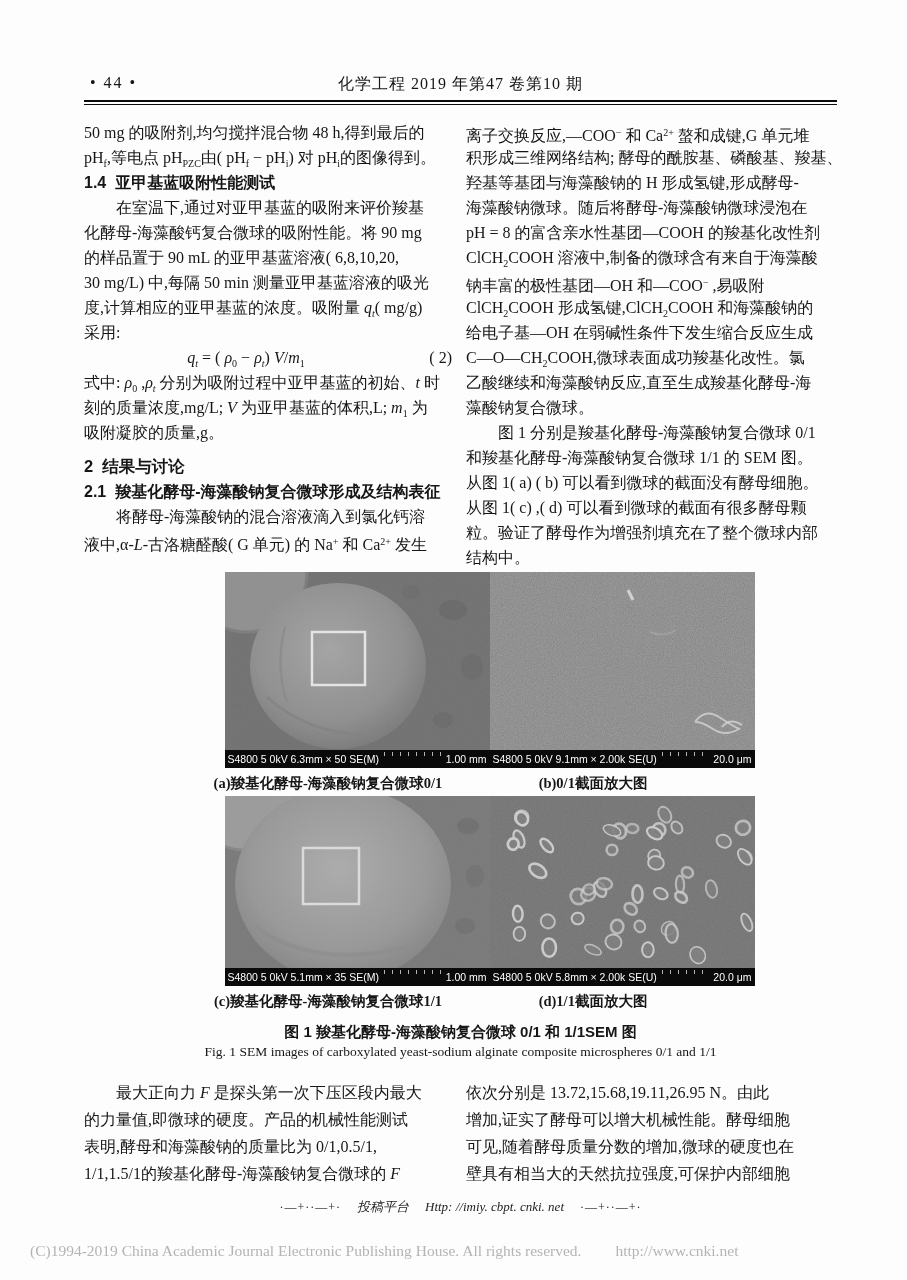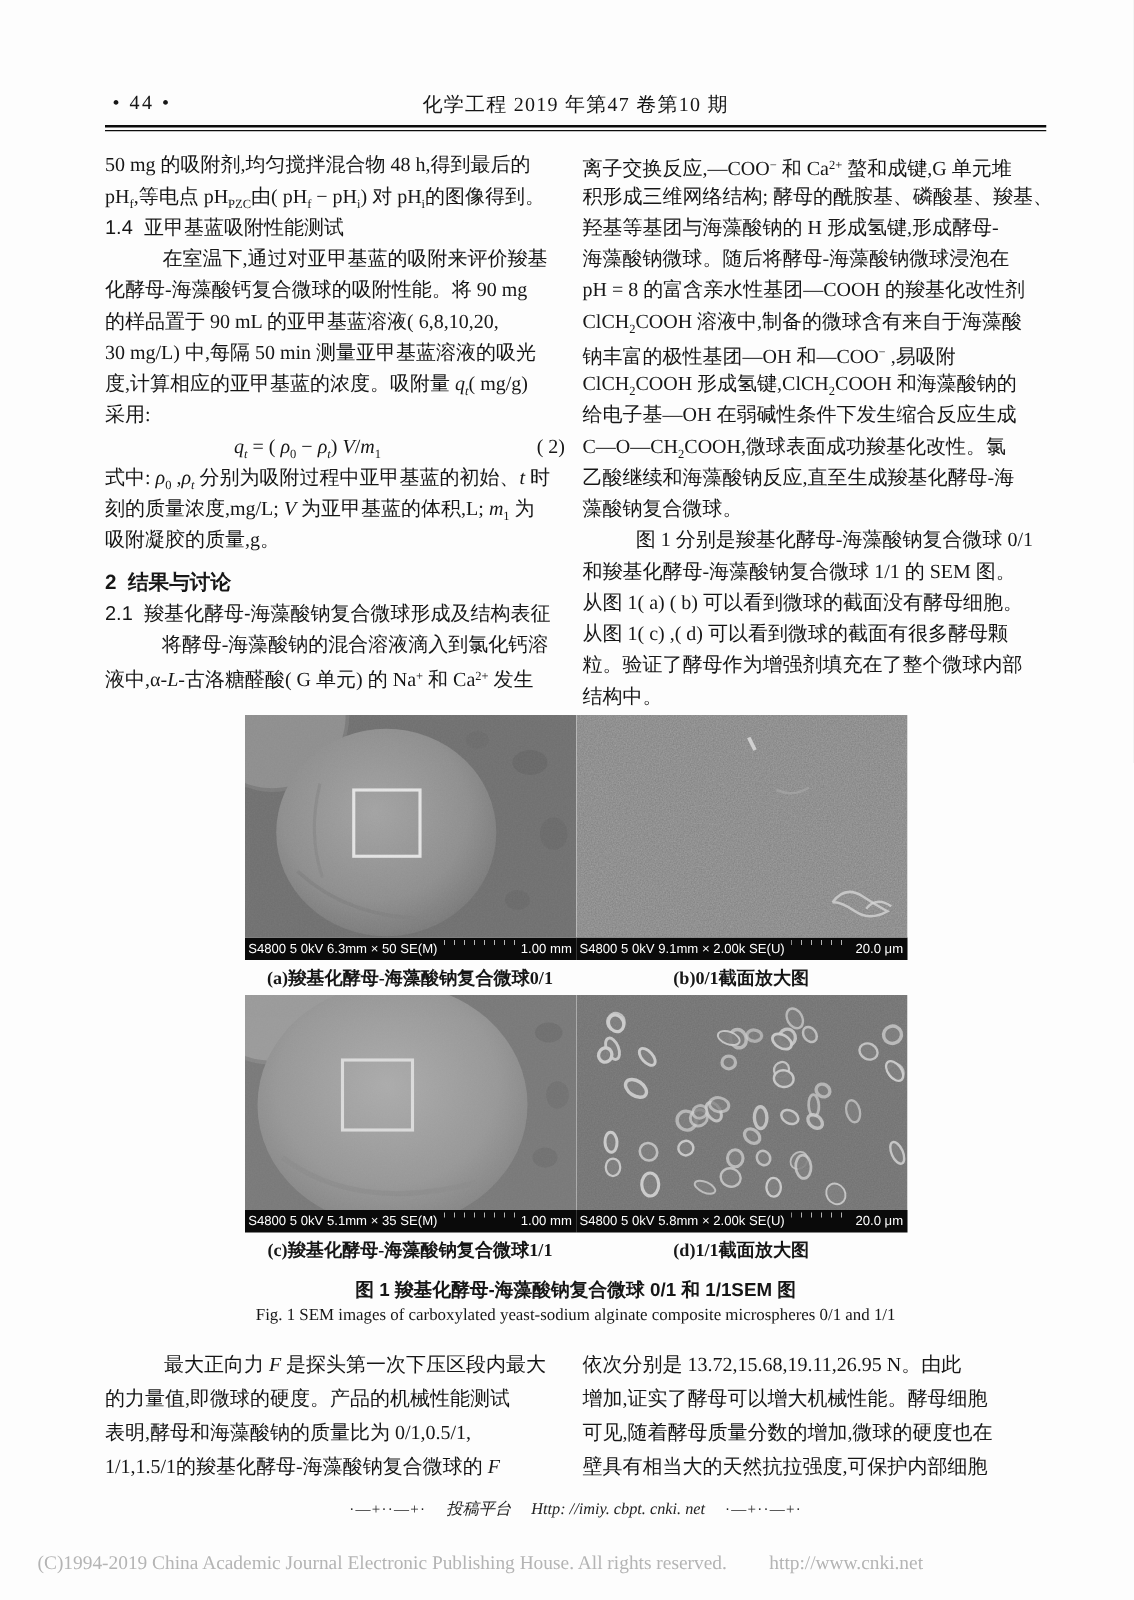--- a/index.html
+++ b/index.html
@@ -10,31 +10,31 @@
   .hdr .pageno{position:absolute;left:6px;letter-spacing:2px;}
   .hdr .jtitle{display:block;text-align:center;letter-spacing:1px;}
   .rule{margin-top:5px;height:2px;border-top:2.6px solid #0c0c0c;border-bottom:1.2px solid #0c0c0c;}
   .cols{display:flex;gap:14px;margin-top:15px;}
   .cols.top{height:450px;}
   .col{width:368px;}
   .col.r{width:371px;}
   .ln{height:25px;line-height:25px;font-size:16px;white-space:pre;}
   .lh27 .ln{height:27px;line-height:27px;}
   .ln.h1{font-family:"Liberation Sans","DejaVu Sans",sans-serif;font-weight:bold;margin-top:9px;font-size:16.5px;}
-  .ln.h2{font-family:"Liberation Sans","DejaVu Sans",sans-serif;font-weight:normal;font-size:16px;}
-  .ln.ind{text-indent:32px;text-align:center;}
+  .ln.h2{font-family:"Liberation Sans","DejaVu Sans",sans-serif;font-weight:bold;font-size:16px;}
+  .ln.ind{text-indent:32px;}
   .ln.eq{display:flex;}
   .feq{flex:1;text-align:center;}
   .fnum{width:44px;text-align:right;}
   .sb{font-size:10px;vertical-align:-4px;}
   .sp{font-size:10px;vertical-align:5px;}
   .it{font-style:italic;}
   
   .figure{width:530px;margin:2px auto 0;}
-  .fig-row{display:flex;}
+  .fig-row{display:flex;margin-left:29px;}
   .panel{width:265px;}
   .panel svg{display:block;}
   .sembar{height:18px;background:#0a0a0a;color:#fff;display:flex;align-items:center;
            font-family:"Liberation Sans","DejaVu Sans",sans-serif;font-size:10.5px;padding:0 3px;box-sizing:border-box;}
   .sembar .ticks{flex:1;height:4px;align-self:flex-start;margin:2px 5px 0;
            background:repeating-linear-gradient(90deg,#b5b5b5 0 1px,transparent 1px 8px);}
   .fig-caps{display:flex;height:26px;line-height:26px;font-size:14.5px;margin-top:2px;}
   .fig-caps span{flex:1;text-align:center;font-weight:bold;}
   .fig-title{margin-top:9px;text-align:center;font-family:"Liberation Sans","DejaVu Sans",sans-serif;
              font-weight:bold;font-size:15px;}

